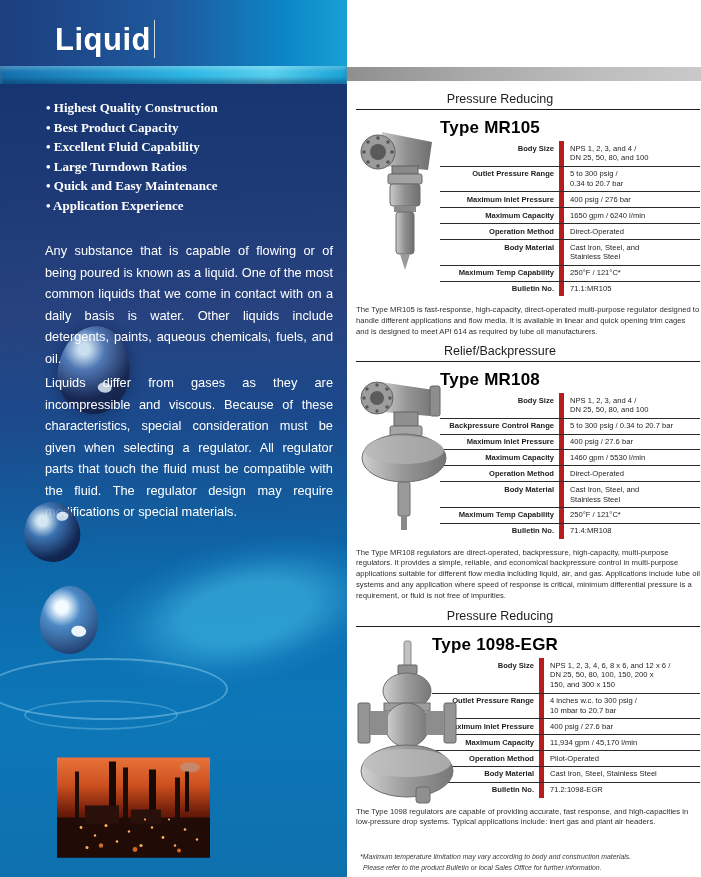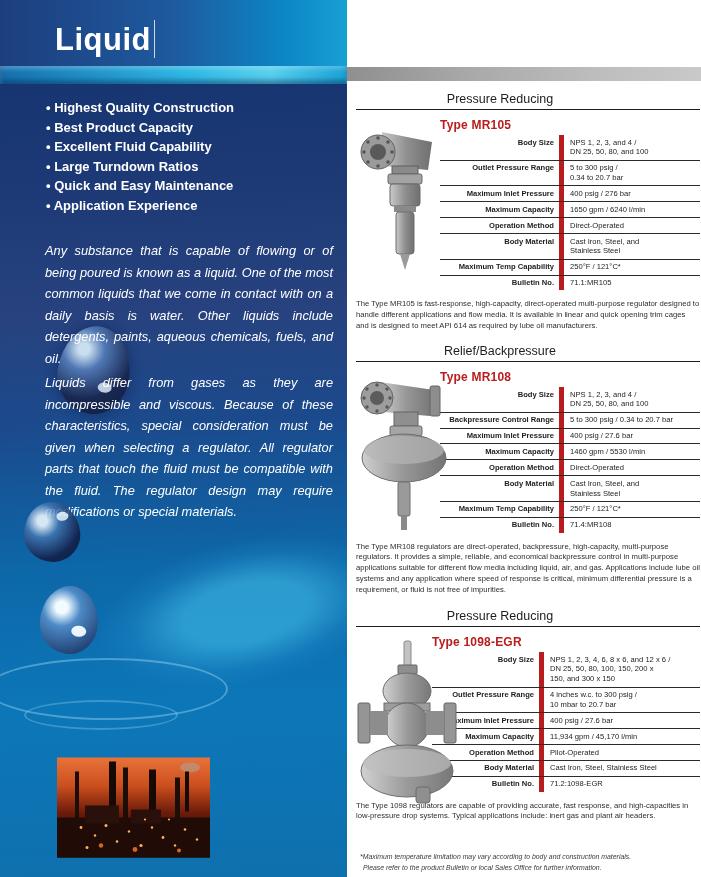--- a/index.html
+++ b/index.html
@@ -18,26 +18,26 @@
   }
   .cyan-band{
     position:absolute;left:0;top:66px;width:347px;height:18px;
     background:linear-gradient(90deg,#156fae 0%,#2fb9e6 55%,#59d0ee 78%,#18a2d6 100%);
     box-shadow:inset 0 3px 4px rgba(255,255,255,.25), inset 0 -4px 5px rgba(0,30,70,.45);
   }
   .page-title{
     position:absolute;left:55px;top:20px;color:#ffffff;font-size:31px;font-weight:bold;letter-spacing:.5px;
   }
   .title-cursor{display:inline-block;width:1px;height:38px;border-left:1px solid #cfd6dd;margin-left:3px;vertical-align:-8px;}
-  .bullets{position:absolute;left:46px;top:98px;margin:0;padding:0;list-style:none;width:280px;}
+  .bullets{position:absolute;left:46px;top:98px;margin:0;padding:0;list-style:none;width:280px;font-family:Liberation Serif, serif;}
   .bullets li{color:#ffffff;font-weight:bold;font-size:13px;line-height:19.5px;}
   .bullets li::before{content:"• ";}
   .panel-par{
     position:absolute;left:45px;width:288px;color:#ffffff;font-size:12.8px;line-height:21.5px;
-    text-align:justify;margin:0;font-style:italic;
+    text-align:justify;margin:0;
   }
   .par1{top:240px;}
   .par2{top:372px;}
   
   .droplet{position:absolute;border-radius:50% 50% 48% 52% / 55% 55% 45% 45%;}
   .d1{left:58px;top:326px;width:72px;height:88px;transform:rotate(8deg);
       background:radial-gradient(circle at 32% 28%, #d8ecf8 0 7%, rgba(90,130,190,.9) 26%, #18264e 62%, #0e1a3c 100%);
       box-shadow:0 0 14px rgba(10,20,60,.5);opacity:.92;}
   .d1::after{content:"";position:absolute;left:58%;top:62%;width:14px;height:10px;border-radius:50%;background:rgba(235,248,255,.85);}
   .d2{left:24px;top:502px;width:56px;height:60px;transform:rotate(-6deg);
@@ -63,21 +63,21 @@
   .product{position:absolute;left:356px;width:344px;}
   .s1{top:92px;}
   .s2{top:344px;}
   .s3{top:609px;}
   .category{font-size:12.5px;color:#1d1d1b;text-align:center;padding-right:56px;margin-bottom:3px;}
   .rule{border-top:1.6px solid #1d1d1b;width:100%;margin-bottom:8px;}
   .prod-body{position:relative;}
   .prod-img{position:absolute;left:-2px;top:2px;}
   .prod-content{margin-left:84px;}
   .s3 .prod-content{margin-left:76px;}
-  .type-title{margin:0 0 3px 0;font-size:12px;font-weight:bold;color:#b91c1c;letter-spacing:.2px;}
+  .type-title{margin:0 0 3px 0;font-size:17px;font-weight:bold;color:#000000;letter-spacing:.2px;}
   .spec-table{width:100%;}
   .spec-row{display:flex;border-bottom:1px solid #2b2b2b;align-items:stretch;}
   .spec-row:last-child{border-bottom:none;justify-content:center;}
   .spec-label{flex:0 0 114px;text-align:right;font-weight:bold;font-size:7.6px;line-height:1.3;color:#1d1d1b;padding:2.5px 5px 2.5px 0;}
   .s3 .spec-label{flex-basis:102px;}
   .spec-value{flex:1;border-left:5px solid #b91c1c;font-size:7.6px;line-height:1.3;color:#1d1d1b;padding:2.5px 0 2.5px 6px;white-space:pre-line;display:flex;flex-direction:column;justify-content:center;}
   .desc{margin:9px 0 0 0;font-size:7.7px;line-height:1.4;color:#2e2e2e;width:344px;}
   .footnote{position:absolute;left:360px;top:852px;font-size:6.9px;font-style:italic;color:#3a3a3a;line-height:1.55;}
   .footnote .fn2{padding-left:3px;}
 </style>

